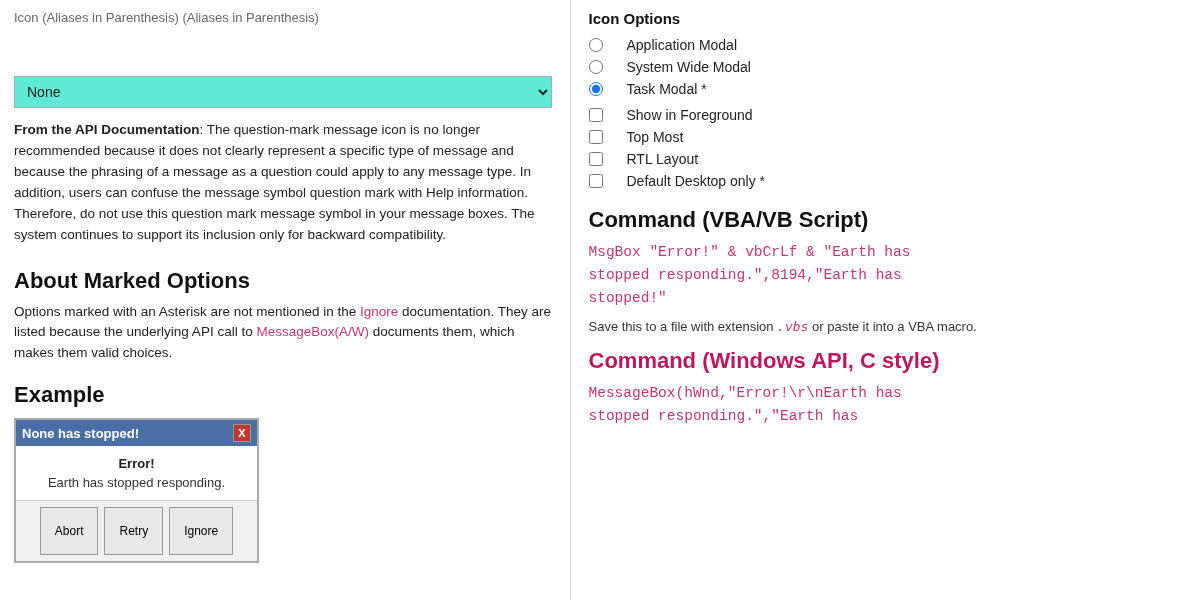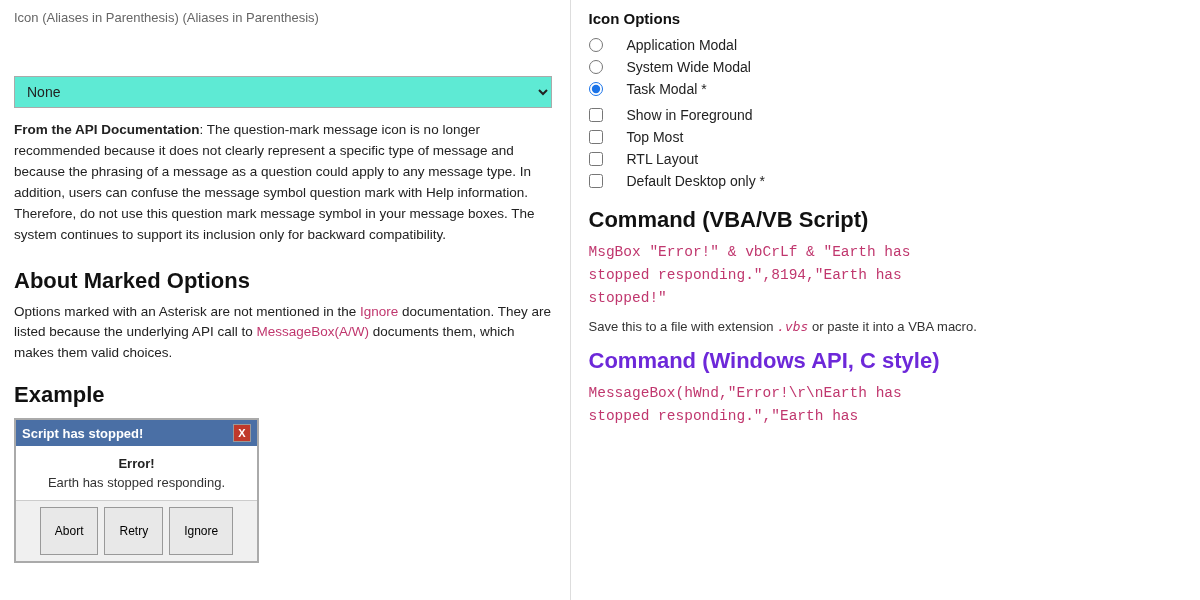--- a/index.html
+++ b/index.html
@@ -181,21 +181,21 @@
       margin-bottom: 0;
     }
     .vba-save-note .mono-pink {
       color: #c0376e;
       font-family: monospace;
       font-style: italic;
     }
     .cmd-heading2 {
       font-size: 22px;
       font-weight: bold;
-      color: #6d28d9;
+      color: #be185d;
       margin: 14px 0 8px 0;
     }
     .api-code {
       color: #c0376e;
       font-family: 'Courier New', monospace;
       font-size: 14.5px;
       line-height: 1.6;
     }
   </style>
 </head>
@@ -218,21 +218,21 @@
     </p>
 
     <h2 class="section-heading">About Marked Options</h2>
     <p class="options-note">
       <span>Options marked with an Asterisk are not mentioned in the </span><a class="link-pink" href="#">Ignore</a><span> documentation. They are listed because the underlying API call to </span><a class="link-pink" href="#">MessageBox(A/W)</a><span> documents them, which makes them valid choices.</span>
     </p>
 
     <h2 class="example-heading">Example</h2>
     <div class="example-dialog">
       <div class="dialog-titlebar">
-        <span>Script has stopped!</span>
+        <span>None has stopped!</span>
         <div class="dialog-close-btn">X</div>
       </div>
       <div class="dialog-body">
         <div class="dialog-error-label">Error!</div>
         <div class="dialog-message">Earth has stopped responding.</div>
       </div>
       <div class="dialog-buttons">
         <button class="dialog-btn">Abort</button>
         <button class="dialog-btn">Retry</button>
         <button class="dialog-btn">Ignore</button>

